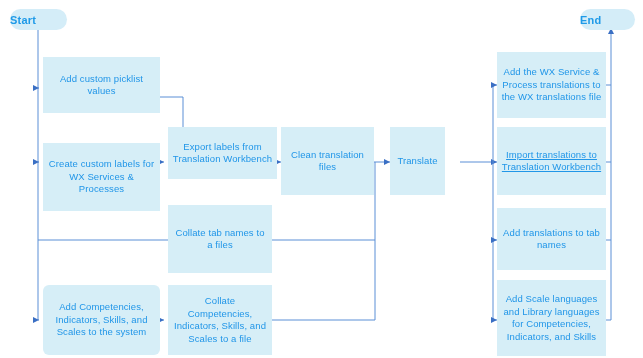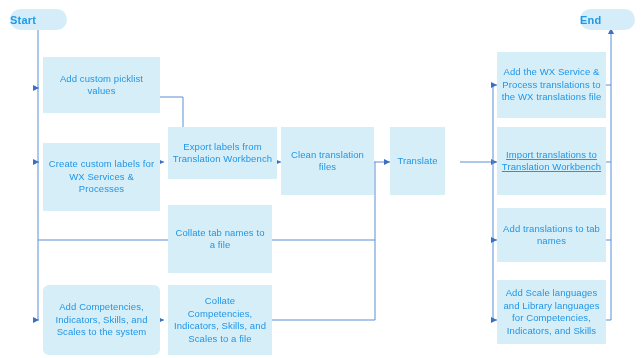--- a/index.html
+++ b/index.html
@@ -115,40 +115,40 @@
     <span>Create custom labels for WX Services &amp; Processes</span>
   </div>
   <div class="node" style="left:43px; top:285px; width:117px; height:70px;border-radius:6px;">
     <span>Add Competencies, Indicators, Skills, and Scales to the system</span>
   </div>
 
   <div class="node" style="left:168px; top:127px; width:109px; height:52px;">
     <span>Export labels from Translation Workbench</span>
   </div>
   <div class="node" style="left:168px; top:205px; width:104px; height:68px;">
-    <span>Collate tab names to a file</span>
+    <span>Collate tab names to a files</span>
   </div>
   <div class="node" style="left:168px; top:285px; width:104px; height:70px;">
     <span>Collate Competencies, Indicators, Skills, and Scales to a file</span>
   </div>
 
   <div class="node" style="left:281px; top:127px; width:93px; height:68px;text-align:center;">
     <span>Clean translation files</span>
   </div>
 
   <div class="node" style="left:390px; top:127px; width:55px; height:68px;">
     <span>Translate</span>
   </div>
 
   <div class="node" style="left:497px; top:52px; width:109px; height:66px;">
     <span>Add the WX Service &amp; Process translations to the WX translations file</span>
   </div>
   <div class="node" style="left:497px; top:127px; width:109px; height:68px;text-decoration:underline;">
     <span>Import translations to Translation Workbench</span>
   </div>
-  <div class="node" style="left:497px; top:208px; width:109px; height:54px;justify-content:flex-end;">
+  <div class="node" style="left:497px; top:208px; width:109px; height:62px;justify-content:flex-end;">
     <span>Add translations to tab names</span>
   </div>
-  <div class="node" style="left:497px; top:280px; width:109px; height:64px;">
+  <div class="node" style="left:497px; top:280px; width:109px; height:76px;">
     <span>Add Scale languages and Library languages for Competencies, Indicators, and Skills</span>
   </div>
 
 </div>
 
 </body></html>

